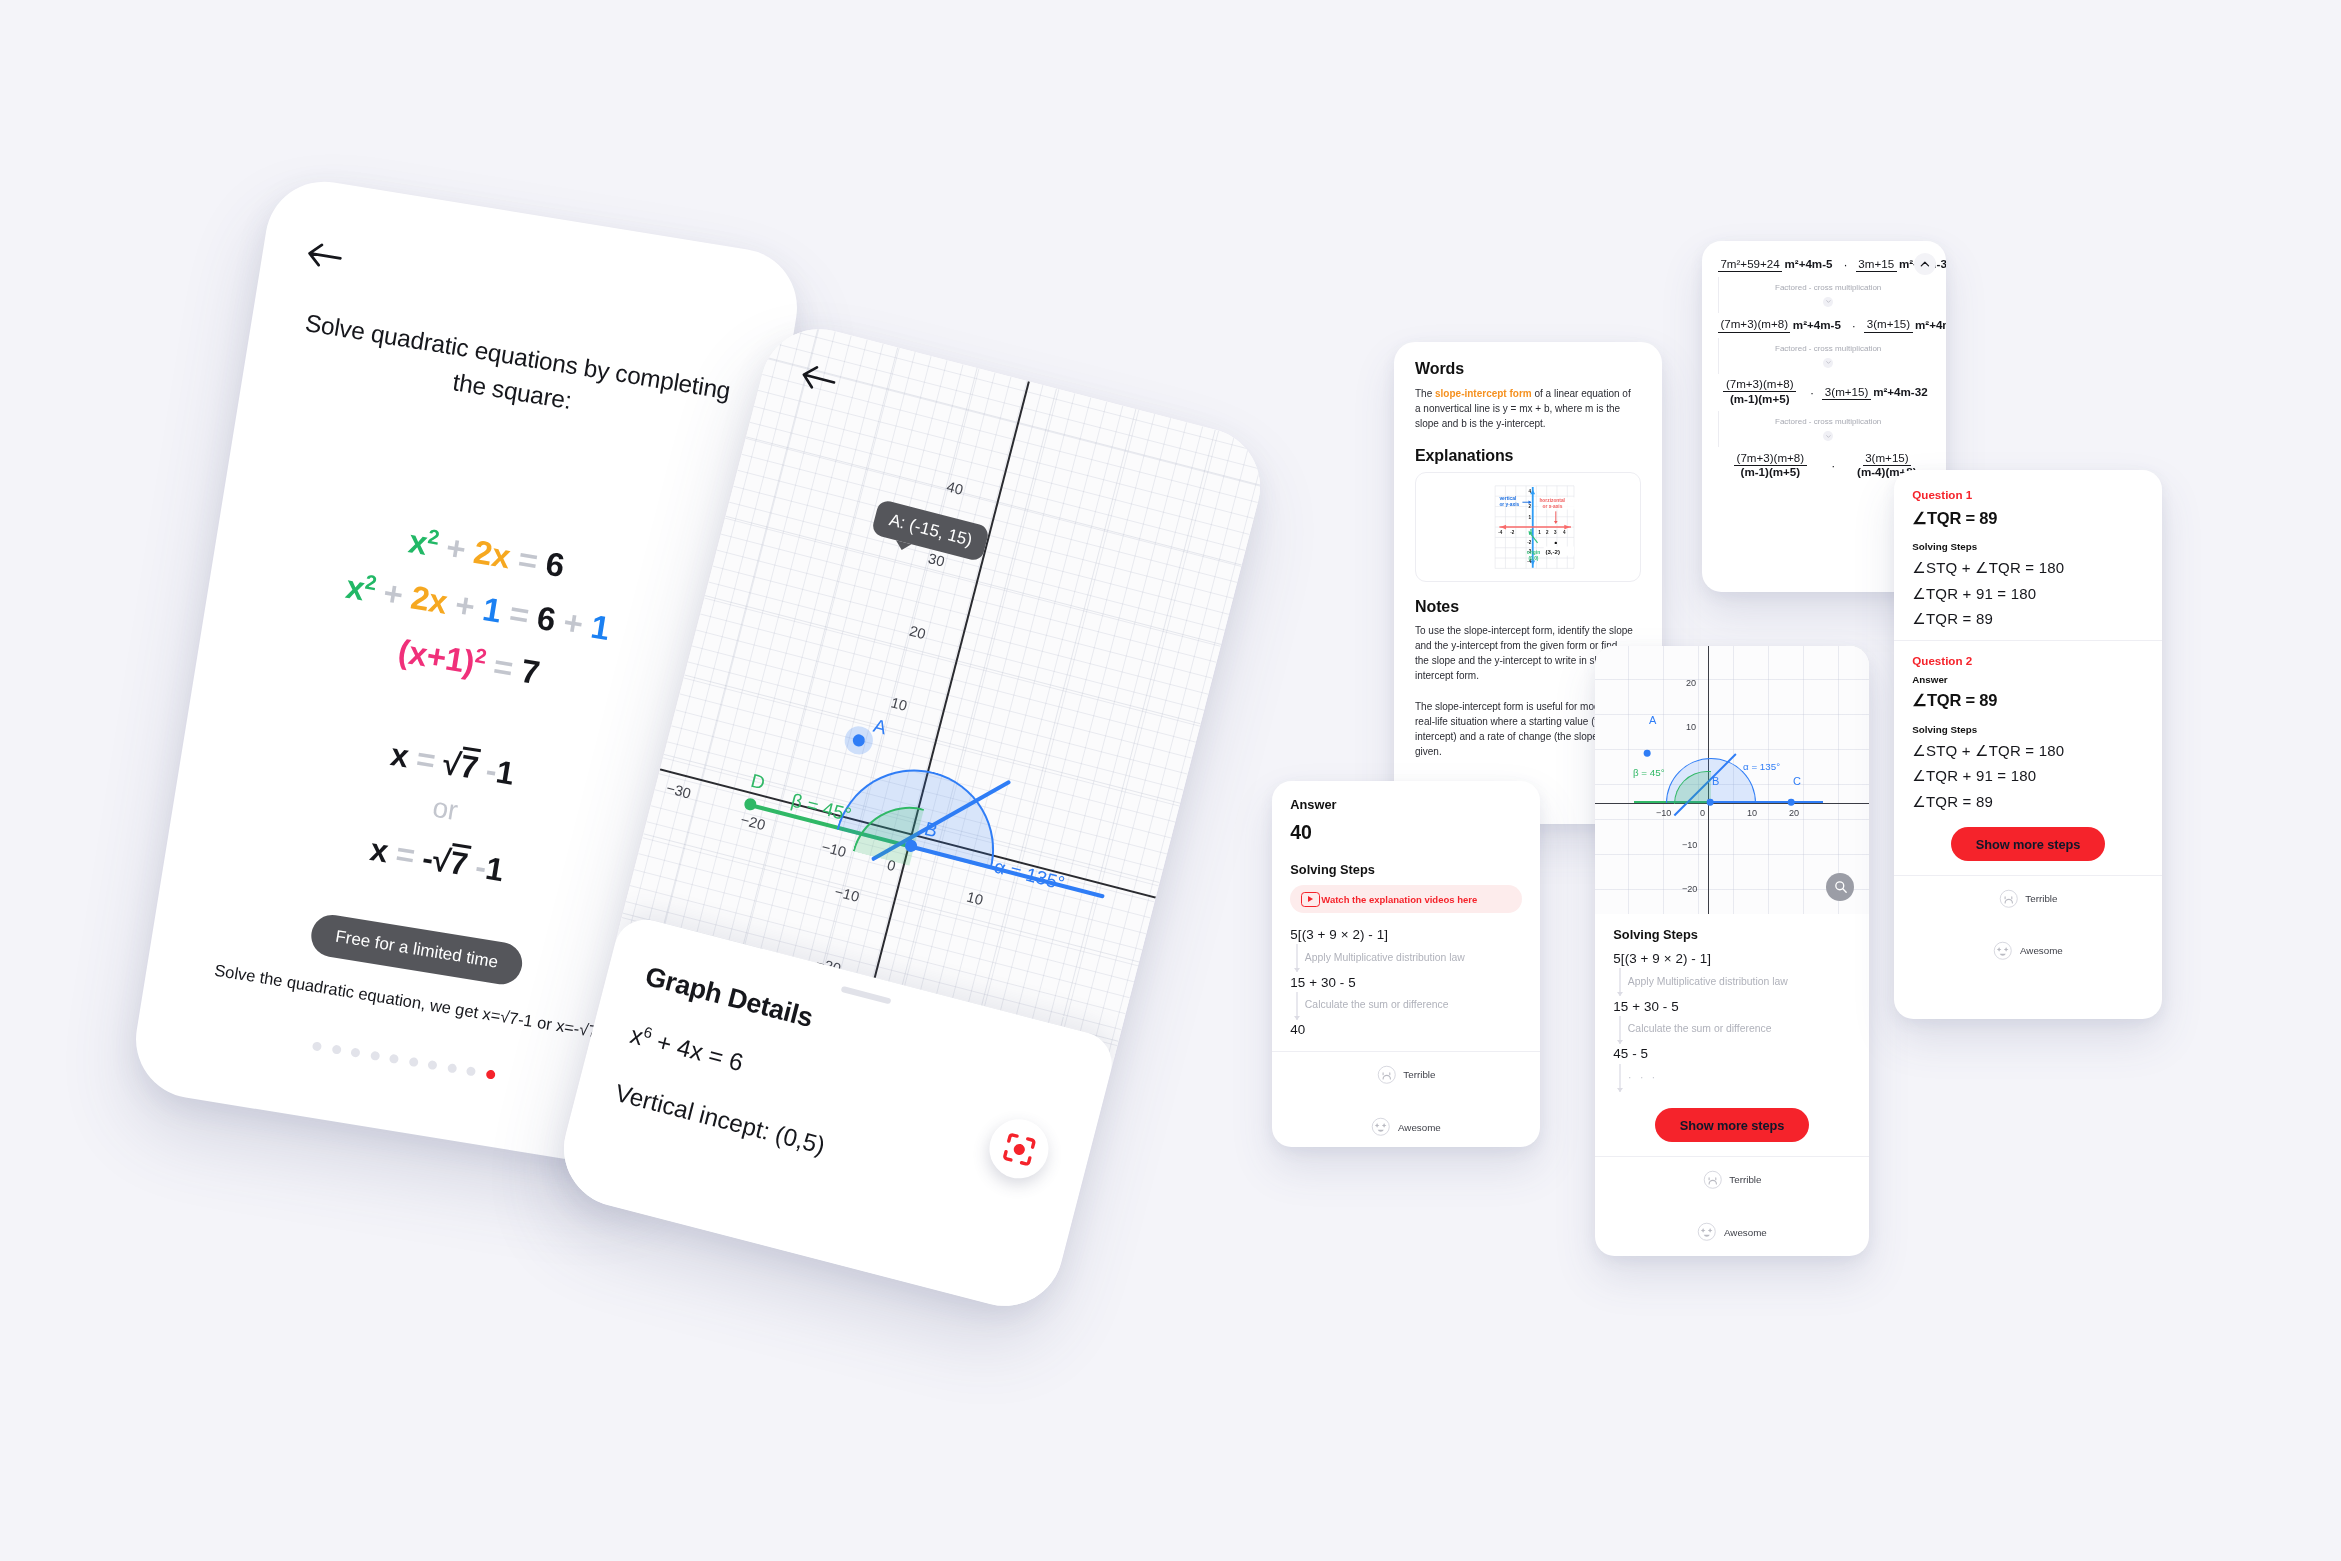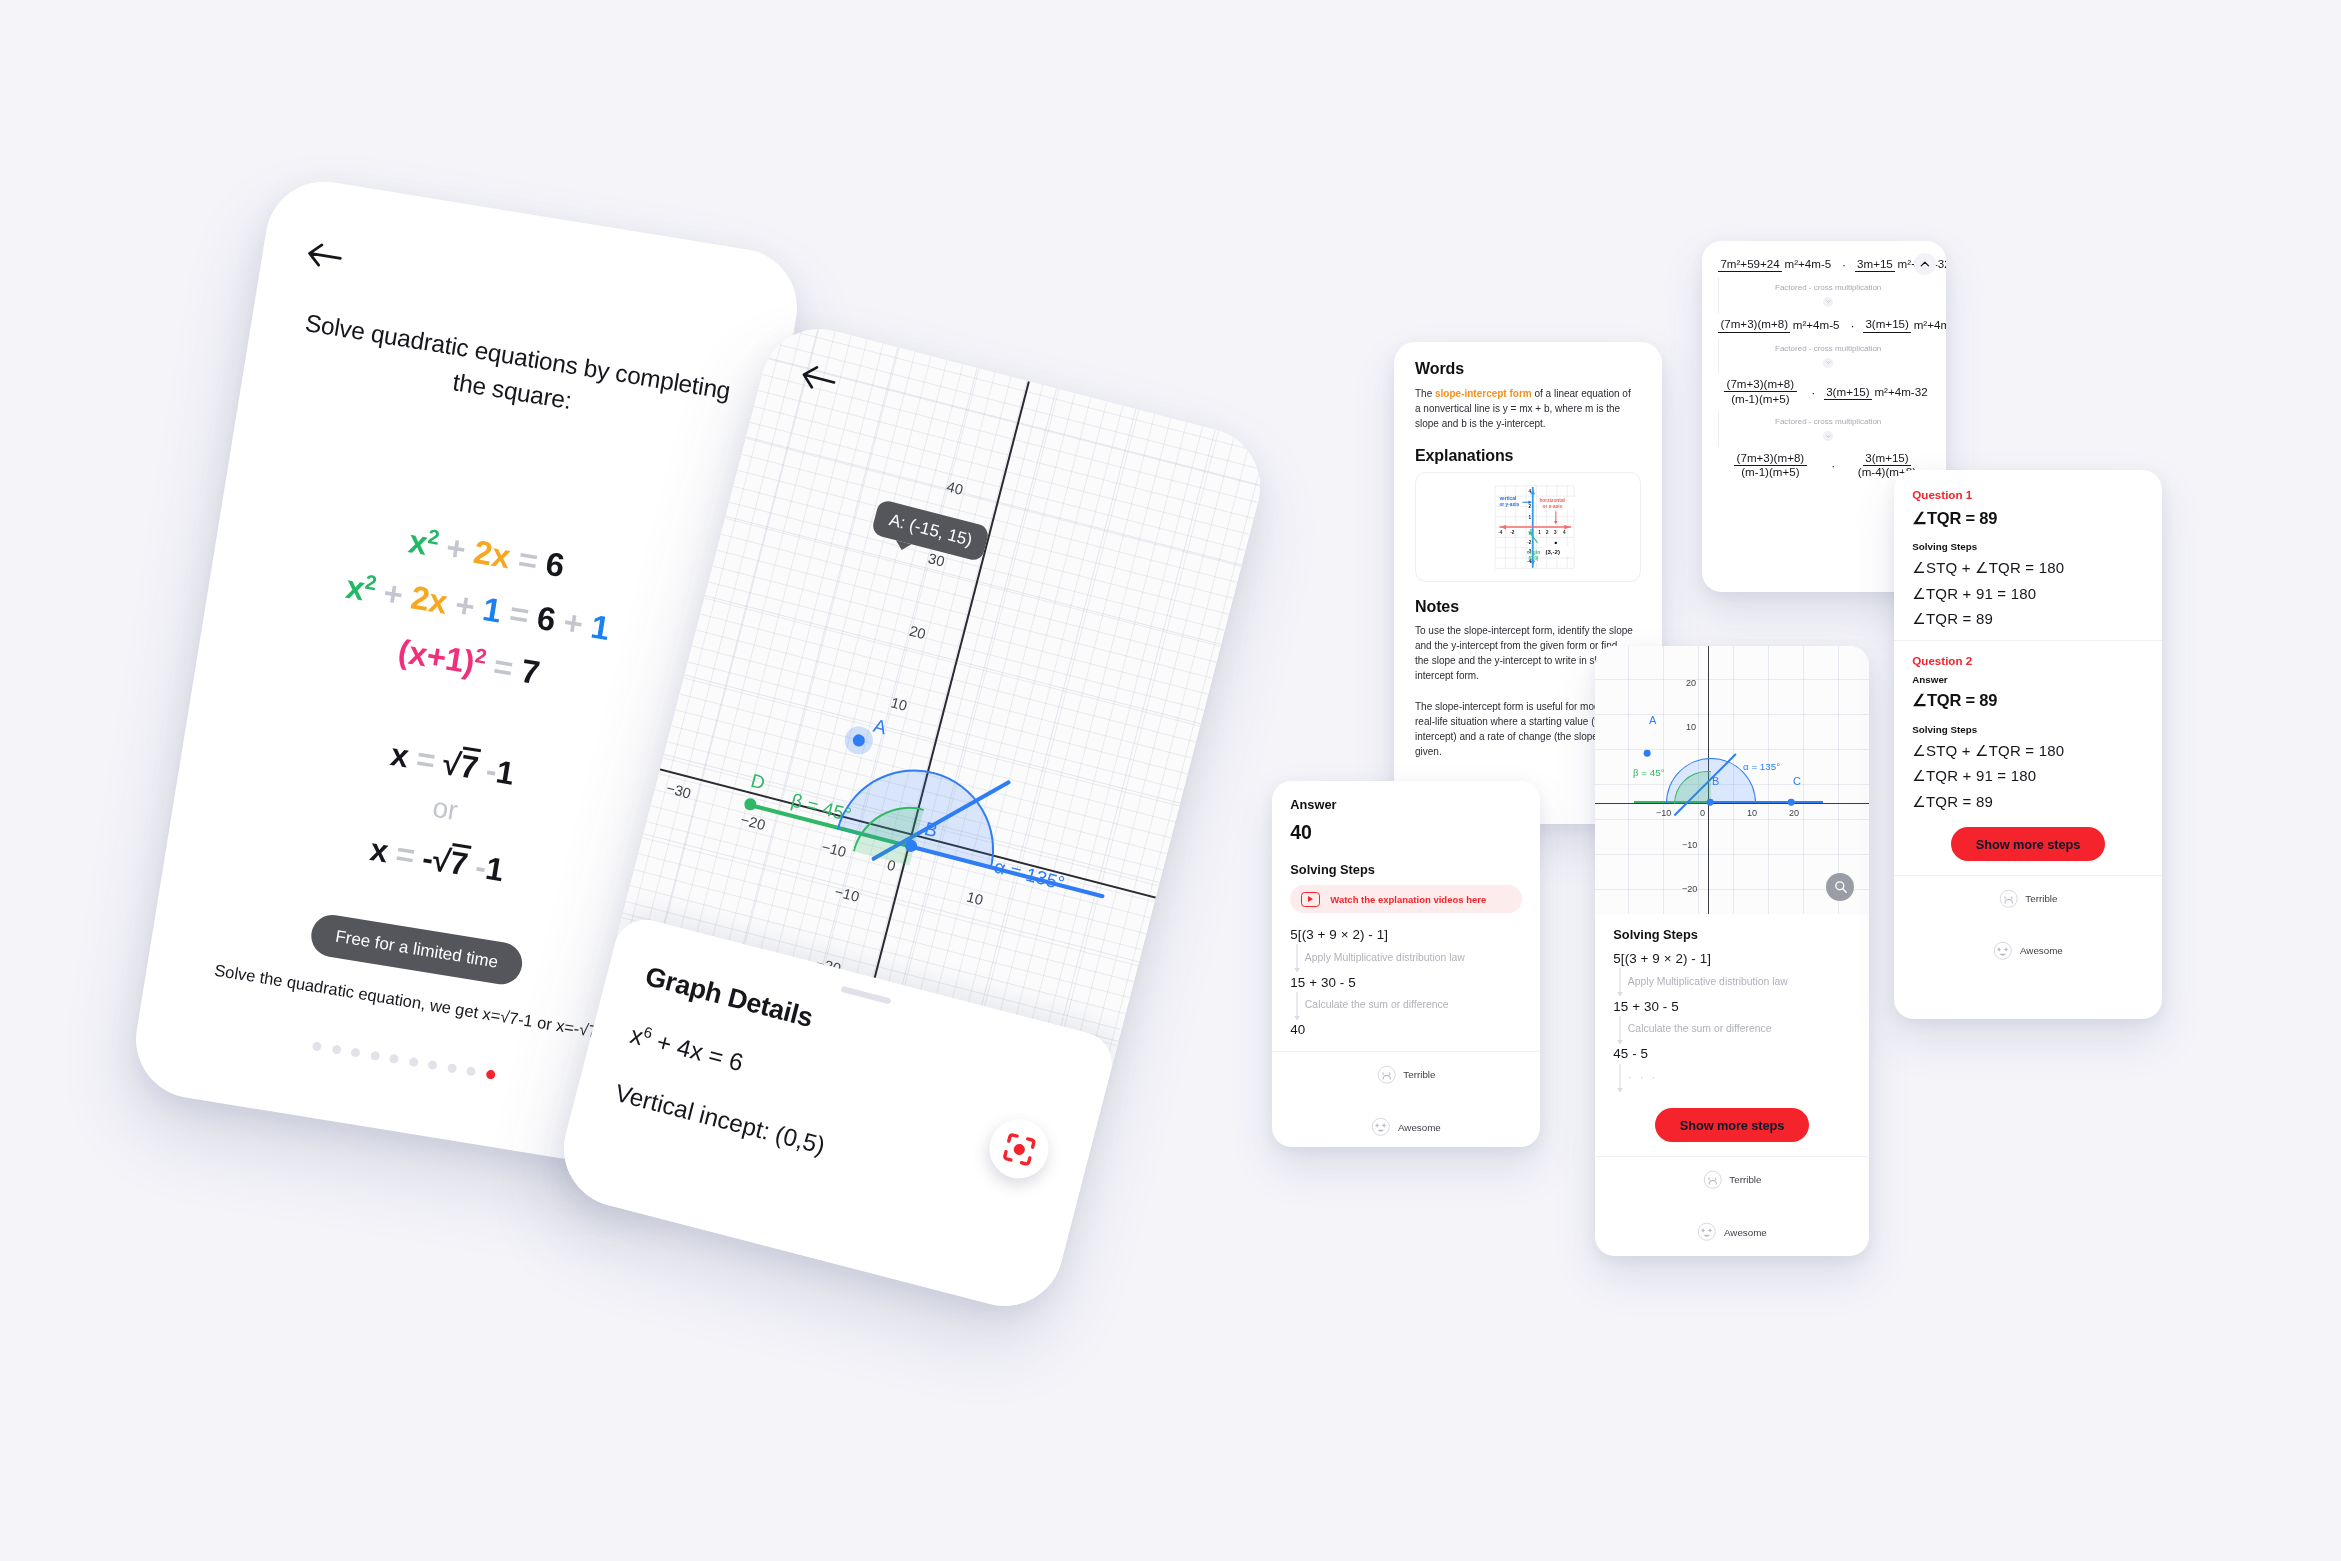--- a/index.html
+++ b/index.html
@@ -118,32 +118,32 @@
   .expl-box{border:0.6px solid #ededf2;border-radius:11px;padding:8.5px;margin-bottom:16px;background:#fff;}
   .mini-graph{width:100%;height:91px;display:block;}
 
   
   #cardFrac{left:1702px;top:241px;width:244px;height:351px;border-radius:19.5px;}
   .frac-wrap{padding:14.6px 16px 0 16px;position:relative;}
   .chev{position:absolute;right:9.8px;top:12.2px;width:22px;height:22px;border-radius:50%;background:#f3f3f7;display:flex;align-items:center;justify-content:center;}
   .frac-row{display:flex;align-items:center;gap:8.5px;margin:0 0 4.9px 0;}
   .frac{display:inline-block;text-align:center;font-size:11.6px;color:#16171c;line-height:1.25;}
   .frac .num{padding:0 2.4px 1.2px 2.4px;border-bottom:1.2px solid #16171c;white-space:nowrap;}
-  .frac .den{padding:1.8px 2.4px 0 2.4px;white-space:nowrap;}
+  .frac .den{padding:1.8px 2.4px 0 2.4px;white-space:nowrap;font-weight:bold;}
   .dotop{font-size:12.2px;color:#16171c;padding-top:2.4px;}
   .step-note{display:flex;align-items:center;gap:4.9px;font-size:8px;color:#a8aab3;border-left:1.2px solid #ececf1;padding:6.1px 0 6.1px 7.3px;margin:2.4px 0 3.7px 0;flex-direction:column;}
   .mini-chev{width:9.8px;height:9.8px;border-radius:50%;background:#f0f0f5;display:inline-flex;align-items:center;justify-content:center;}
 
   
   #cardAnswer{left:1272px;top:781px;width:268px;height:366px;border-radius:19.5px;}
   .pad{padding:16px 18.3px;}
   .lbl-bold{font-size:12.8px;font-weight:700;color:#111;margin:0 0 8.5px 0;}
   .big-ans{font-size:19.5px;font-weight:700;color:#111;margin:0 0 18.3px 0;letter-spacing:-0.2px;}
   .video-cta{
-    display:flex;align-items:center;gap:10px;background:#fdecec;border-radius:14.6px;
+    display:flex;align-items:center;gap:1px;background:#fdecec;border-radius:14.6px;
     padding:6.7px 11px;margin:0 0 13.4px 0;
   }
   .play-box{width:17px;height:12.8px;border-radius:3.7px;border:1.5px solid #f5232b;display:flex;align-items:center;justify-content:center;flex:none;}
   .play-tri{width:0;height:0;border-left:5.5px solid #f5232b;border-top:3.4px solid transparent;border-bottom:3.4px solid transparent;}
   .video-cta span{font-size:9.5px;font-weight:700;color:#f5232b;}
   .step-eq{font-size:13.4px;color:#16171c;margin:0;letter-spacing:0.1px;}
   .step-arrow{display:flex;align-items:flex-start;gap:7.3px;margin:2.4px 0 2.4px 2.4px;}
   .arrow-col{width:1.2px;background:#e8e8ee;height:28px;position:relative;flex:none;margin-left:3.7px;}
   .arrow-col::after{content:"";position:absolute;left:-2.4px;bottom:0;width:0;height:0;border-left:3px solid transparent;border-right:3px solid transparent;border-top:4.3px solid #dcdce4;}
   .step-desc{font-size:10.4px;color:#b0b2bb;padding-top:7.3px;}

